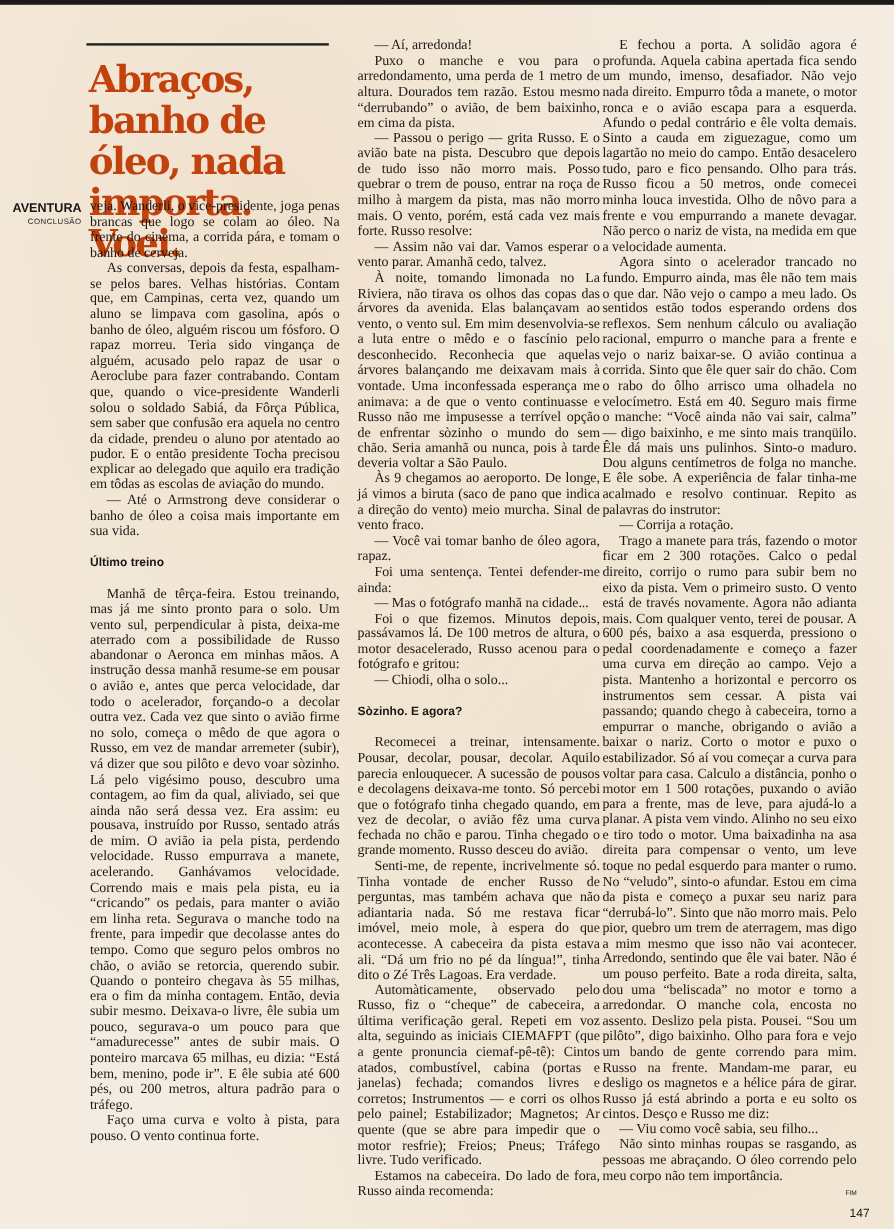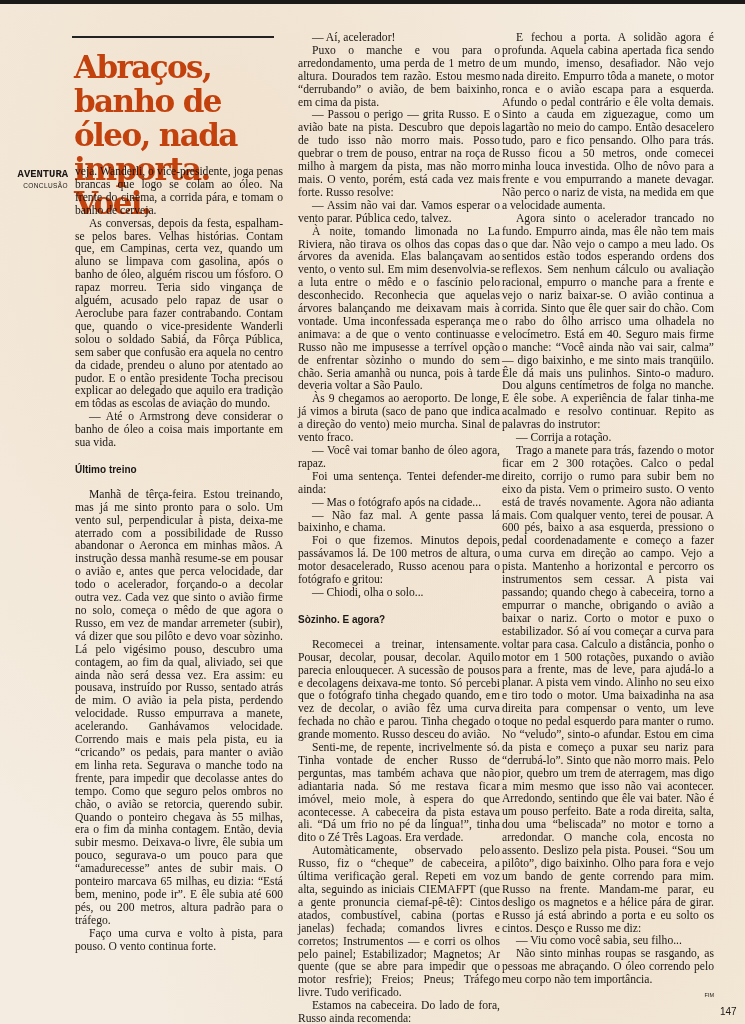--- a/index.html
+++ b/index.html
@@ -18,35 +18,35 @@
       radial-gradient(ellipse at 80% 80%, rgba(230,200,160,0.30), transparent 55%);
   }
   .headline-rule { position: absolute; left: 72px; top: 36px; width: 202px; height: 2px; background: #222; }
   .headline {
     position: absolute; left: 70px; top: 46px; width: 215px;
     font-family: "DejaVu Serif", serif; font-weight: 900;
     font-size: 31px; line-height: 34px; letter-spacing: -1.6px;
     margin: 4px; color: #c2410c;
   }
   .section-tag { position: absolute; left: 4px; top: 168px; width: 64px; text-align: right; }
-  .section-tag .t1 { font-family: Liberation Mono, monospace; font-weight: 700; font-size: 10.5px; display: block; }
+  .section-tag .t1 { font-family: Liberation Sans, sans-serif; font-weight: 700; font-size: 10.5px; display: block; }
   .section-tag .t2 { font-family: "Liberation Sans", sans-serif; font-size: 6.5px; letter-spacing: 0.4px; display: block; margin-top: 2px; }
 
   .col { position: absolute; font-size: 11.6px; line-height: 12.9px; text-align: justify; }
   .col p { margin: 0; text-indent: 14px; }
   .col p.noindent { text-indent: 0; }
   .col h2 {
     font-family: "Liberation Sans", sans-serif; font-weight: 700; font-size: 10px;
     margin: 14px 0 12px 0; text-indent: 0;
   }
   #col1 { left: 75px; top: 166px; width: 208px; }
   #col2 { left: 298px; top: 32px; width: 202px; }
   #col3 { left: 502px; top: 32px; width: 212px; }
   .fim { font-family: "Liberation Sans", sans-serif; font-size: 5.5px; text-align: right; display: block; margin-top: 2px; }
-  .page-number { position: absolute; left: 708px; top: 1006px; font-family: "Liberation Sans", sans-serif; font-size: 10px; margin-left: 12px; }
+  .page-number { position: absolute; left: 708px; top: 1006px; font-family: "Liberation Sans", sans-serif; font-size: 10px; }
 </style>
 </head>
 <body>
 
 <div class="topbar"></div>
 <div class="page-tint"></div>
 
 <div class="headline-rule"></div>
 <h1 class="headline">Abraços, banho de óleo, nada importa. Voei.</h1>
 
@@ -57,30 +57,29 @@
 
 <div class="col" id="col1">
     <p class="noindent">veja. Wanderli, o vice-presidente, joga penas brancas que logo se colam ao óleo. Na frente do cinema, a corrida pára, e tomam o banho de cerveja.</p>
     <p>As conversas, depois da festa, espalham-se pelos bares. Velhas histórias. Contam que, em Campinas, certa vez, quando um aluno se limpava com gasolina, após o banho de óleo, alguém riscou um fósforo. O rapaz morreu. Teria sido vingança de alguém, acusado pelo rapaz de usar o Aeroclube para fazer contrabando. Contam que, quando o vice-presidente Wanderli solou o soldado Sabiá, da Fôrça Pública, sem saber que confusão era aquela no centro da cidade, prendeu o aluno por atentado ao pudor. E o então presidente Tocha precisou explicar ao delegado que aquilo era tradição em tôdas as escolas de aviação do mundo.</p>
     <p>— Até o Armstrong deve considerar o banho de óleo a coisa mais importante em sua vida.</p>
     <h2>Último treino</h2>
     <p>Manhã de têrça-feira. Estou treinando, mas já me sinto pronto para o solo. Um vento sul, perpendicular à pista, deixa-me aterrado com a possibilidade de Russo abandonar o Aeronca em minhas mãos. A instrução dessa manhã resume-se em pousar o avião e, antes que perca velocidade, dar todo o acelerador, forçando-o a decolar outra vez. Cada vez que sinto o avião firme no solo, começa o mêdo de que agora o Russo, em vez de mandar arremeter (subir), vá dizer que sou pilôto e devo voar sòzinho. Lá pelo vigésimo pouso, descubro uma contagem, ao fim da qual, aliviado, sei que ainda não será dessa vez. Era assim: eu pousava, instruído por Russo, sentado atrás de mim. O avião ia pela pista, perdendo velocidade. Russo empurrava a manete, acelerando. Ganhávamos velocidade. Correndo mais e mais pela pista, eu ia “cricando” os pedais, para manter o avião em linha reta. Segurava o manche todo na frente, para impedir que decolasse antes do tempo. Como que seguro pelos ombros no chão, o avião se retorcia, querendo subir. Quando o ponteiro chegava às 55 milhas, era o fim da minha contagem. Então, devia subir mesmo. Deixava-o livre, êle subia um pouco, segurava-o um pouco para que “amadurecesse” antes de subir mais. O ponteiro marcava 65 milhas, eu dizia: “Está bem, menino, pode ir”. E êle subia até 600 pés, ou 200 metros, altura padrão para o tráfego.</p>
     <p>Faço uma curva e volto à pista, para pouso. O vento continua forte.</p>
   </div>
 <div class="col" id="col2">
-    <p>— Aí, acelerador!</p>
+    <p>— Aí, arredonda!</p>
     <p>Puxo o manche e vou para o arredondamento, uma perda de 1 metro de altura. Dourados tem razão. Estou mesmo “derrubando” o avião, de bem baixinho, em cima da pista.</p>
     <p>— Passou o perigo — grita Russo. E o avião bate na pista. Descubro que depois de tudo isso não morro mais. Posso quebrar o trem de pouso, entrar na roça de milho à margem da pista, mas não morro mais. O vento, porém, está cada vez mais forte. Russo resolve:</p>
-    <p>— Assim não vai dar. Vamos esperar o vento parar. Pública cedo, talvez.</p>
+    <p>— Assim não vai dar. Vamos esperar o vento parar. Amanhã cedo, talvez.</p>
     <p>À noite, tomando limonada no La Riviera, não tirava os olhos das copas das árvores da avenida. Elas balançavam ao vento, o vento sul. Em mim desenvolvia-se a luta entre o mêdo e o fascínio pelo desconhecido. Reconhecia que aquelas árvores balançando me deixavam mais à vontade. Uma inconfessada esperança me animava: a de que o vento continuasse e Russo não me impusesse a terrível opção de enfrentar sòzinho o mundo do sem chão. Seria amanhã ou nunca, pois à tarde deveria voltar a São Paulo.</p>
     <p>Às 9 chegamos ao aeroporto. De longe, já vimos a biruta (saco de pano que indica a direção do vento) meio murcha. Sinal de vento fraco.</p>
     <p>— Você vai tomar banho de óleo agora, rapaz.</p>
     <p>Foi uma sentença. Tentei defender-me ainda:</p>
-    <p>— Mas o fotógrafo após na cidade...</p>
-    <p>— Não faz mal. A gente passa lá baixinho, e chama.</p>
+    <p>— Mas o fotógrafo manhã na cidade...</p>
     <p>Foi o que fizemos. Minutos depois, passávamos lá. De 100 metros de altura, o motor desacelerado, Russo acenou para o fotógrafo e gritou:</p>
     <p>— Chiodi, olha o solo...</p>
     <h2>Sòzinho. E agora?</h2>
     <p>Recomecei a treinar, intensamente. Pousar, decolar, pousar, decolar. Aquilo parecia enlouquecer. A sucessão de pousos e decolagens deixava-me tonto. Só percebi que o fotógrafo tinha chegado quando, em vez de decolar, o avião fêz uma curva fechada no chão e parou. Tinha chegado o grande momento. Russo desceu do avião.</p>
     <p>Senti-me, de repente, incrivelmente só. Tinha vontade de encher Russo de perguntas, mas também achava que não adiantaria nada. Só me restava ficar imóvel, meio mole, à espera do que acontecesse. A cabeceira da pista estava ali. “Dá um frio no pé da língua!”, tinha dito o Zé Três Lagoas. Era verdade.</p>
     <p>Automàticamente, observado pelo Russo, fiz o “cheque” de cabeceira, a última verificação geral. Repeti em voz alta, seguindo as iniciais CIEMAFPT (que a gente pronuncia ciemaf-pê-tê): Cintos atados, combustível, cabina (portas e janelas) fechada; comandos livres e corretos; Instrumentos — e corri os olhos pelo painel; Estabilizador; Magnetos; Ar quente (que se abre para impedir que o motor resfrie); Freios; Pneus; Tráfego livre. Tudo verificado.</p>
     <p>Estamos na cabeceira. Do lado de fora, Russo ainda recomenda:</p>
   </div>
 <div class="col" id="col3">
 <p>E fechou a porta. A solidão agora é profunda. Aquela cabina apertada fica sendo um mundo, imenso, desafiador. Não vejo nada direito. Empurro tôda a manete, o motor ronca e o avião escapa para a esquerda. Afundo o pedal contrário e êle volta demais. Sinto a cauda em ziguezague, como um lagartão no meio do campo. Então desacelero tudo, paro e fico pensando. Olho para trás. Russo ficou a 50 metros, onde comecei minha louca investida. Olho de nôvo para a frente e vou empurrando a manete devagar. Não perco o nariz de vista, na medida em que a velocidade aumenta.</p>

